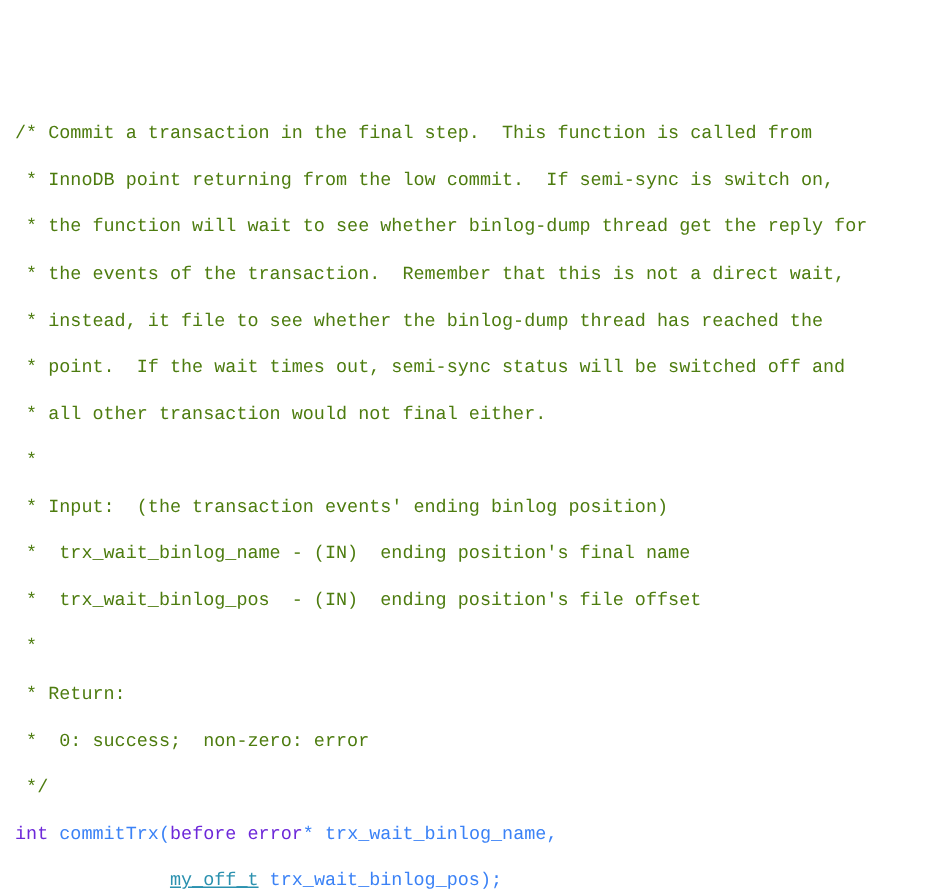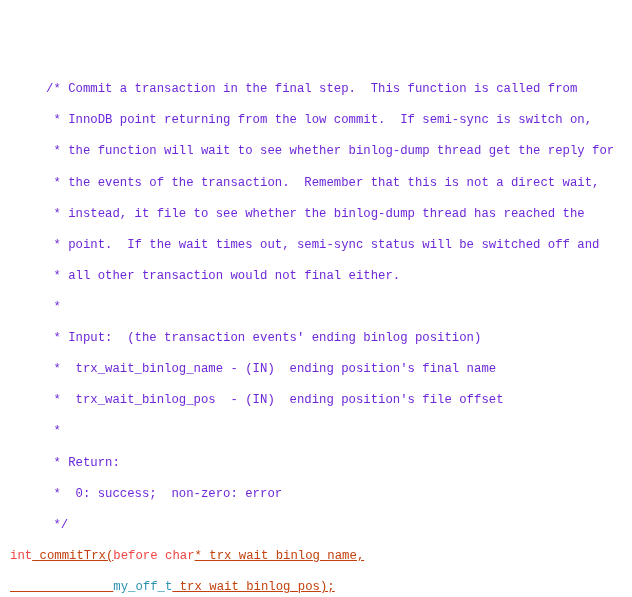--- a/index.html
+++ b/index.html
@@ -7,38 +7,38 @@
     padding: 12px 10px;
     font-family: Consolas, "Courier New", monospace;
     font-size: 12.3px;
     background: #ffffff;
     color: #000000;
     line-height: 2.53;
     white-space: pre;
     width: 632px;
     box-sizing: border-box;
   }
-  .comment { color: #6d28d9; margin-left: 36px; }
-  .keyword { color: #ef4444; }
-  .type    { color: #2b91af; }
-  .ident   { color: #c2410c; text-decoration: underline; }
+  .comment { color: #4d7c0f; }
+  .keyword { color: #6d28d9; }
+  .type    { color: #2b91af; text-decoration: underline; }
+  .ident   { color: #3b82f6; }
 </style>
 </head>
 <body>
 
 <div><span class="comment">/* Commit a transaction in the final step.  This function is called from</span>
 <span class="comment"> * InnoDB point returning from the low commit.  If semi-sync is switch on,</span>
 <span class="comment"> * the function will wait to see whether binlog-dump thread get the reply for</span>
 <span class="comment"> * the events of the transaction.  Remember that this is not a direct wait,</span>
 <span class="comment"> * instead, it file to see whether the binlog-dump thread has reached the</span>
 <span class="comment"> * point.  If the wait times out, semi-sync status will be switched off and</span>
 <span class="comment"> * all other transaction would not final either.</span>
 <span class="comment"> *</span>
 <span class="comment"> * Input:  (the transaction events' ending binlog position)</span>
 <span class="comment"> *  trx_wait_binlog_name - (IN)  ending position's final name</span>
 <span class="comment"> *  trx_wait_binlog_pos  - (IN)  ending position's file offset</span>
 <span class="comment"> *</span>
 <span class="comment"> * Return:</span>
 <span class="comment"> *  0: success;  non-zero: error</span>
 <span class="comment"> */</span>
-<span class="keyword">int</span><span class="ident"> commitTrx(</span><span class="keyword">before</span> <span class="keyword">char</span><span class="ident">* trx_wait_binlog_name,</span>
+<span class="keyword">int</span><span class="ident"> commitTrx(</span><span class="keyword">before</span> <span class="keyword">error</span><span class="ident">* trx_wait_binlog_name,</span>
 <span class="ident">              </span><span class="type">my_off_t</span><span class="ident"> trx_wait_binlog_pos);</span></div>
 
 
 </body></html>

